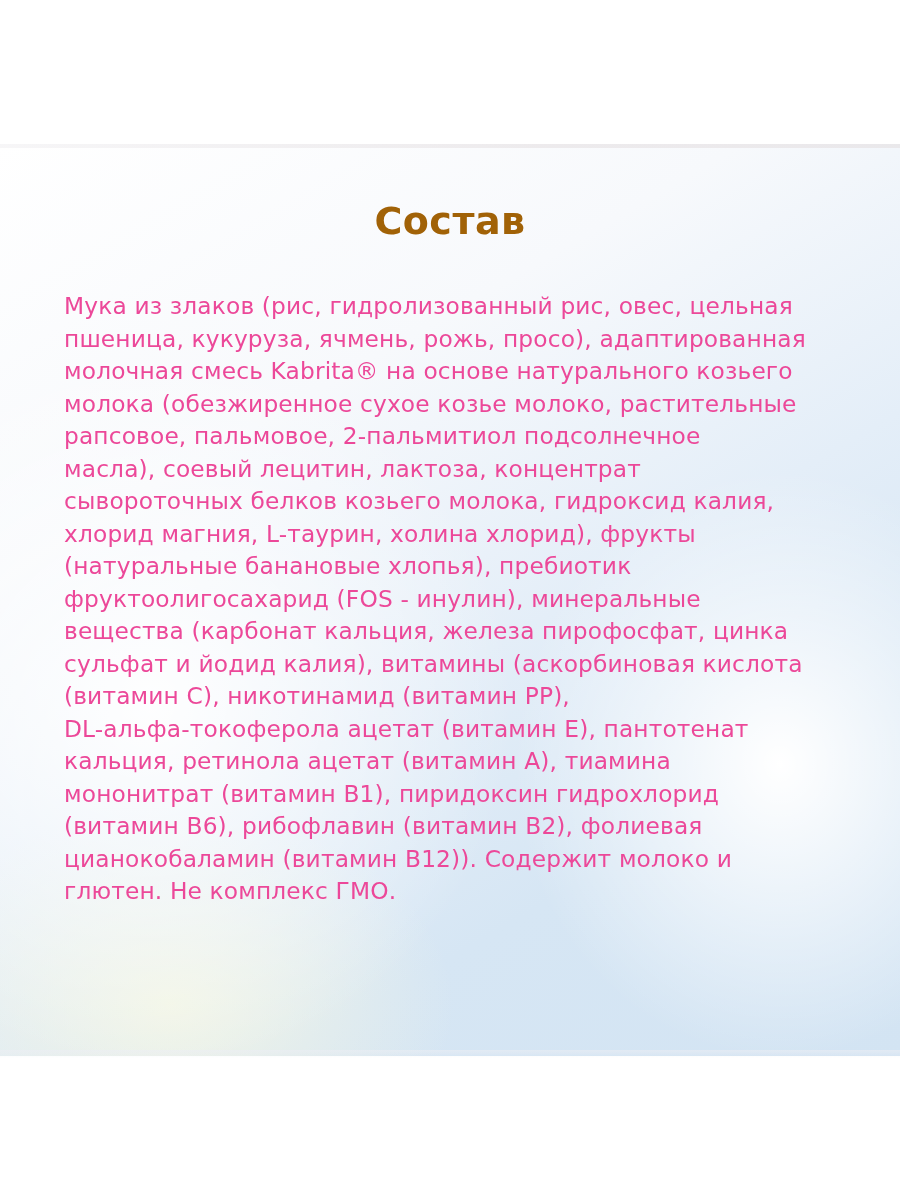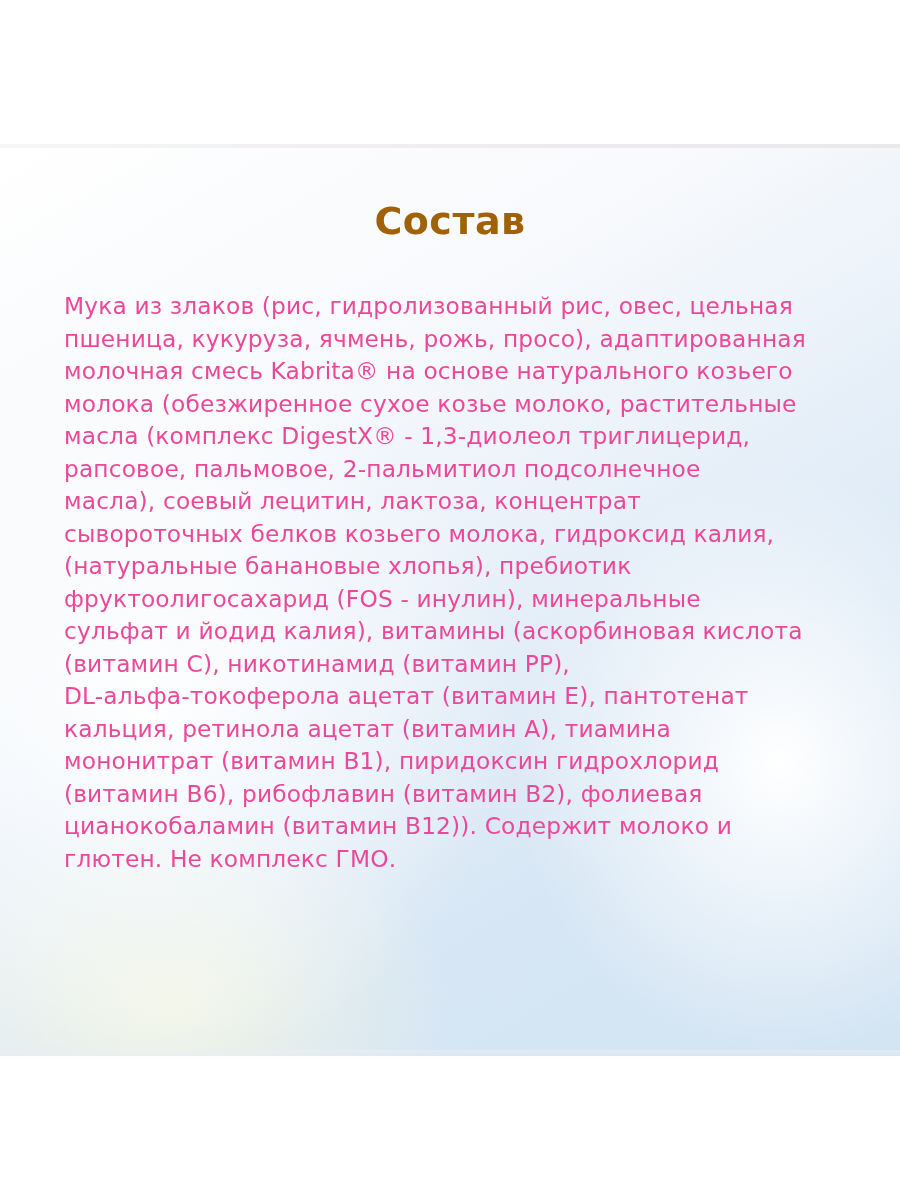--- a/index.html
+++ b/index.html
@@ -83,26 +83,27 @@
   <div class="card-topline"></div>
   <div class="card-bottom-fade"></div>
 
   <h1 class="title" style="margin:0;">Состав</h1>
 
   <p class="body-text">
     <span class="line">Мука из злаков (рис, гидролизованный рис, овес, цельная</span>
     <span class="line">пшеница, кукуруза, ячмень, рожь, просо), адаптированная</span>
     <span class="line">молочная смесь Kabrita® на основе натурального козьего</span>
     <span class="line">молока (обезжиренное сухое козье молоко, растительные</span>
-    <span class="line">масла (комплекс DigestX® - 1,3-диолеол триглицерид,</span>
     <span class="line">рапсовое, пальмовое, 2-пальмитиол подсолнечное</span>
     <span class="line">масла), соевый лецитин, лактоза, концентрат</span>
     <span class="line">сывороточных белков козьего молока, гидроксид калия,</span>
+    <span class="line">хлорид магния, L-таурин, холина хлорид), фрукты</span>
     <span class="line">(натуральные банановые хлопья), пребиотик</span>
     <span class="line">фруктоолигосахарид (FOS - инулин), минеральные</span>
+    <span class="line">вещества (карбонат кальция, железа пирофосфат, цинка</span>
     <span class="line">сульфат и йодид калия), витамины (аскорбиновая кислота</span>
     <span class="line">(витамин C), никотинамид (витамин PP),</span>
     <span class="line">DL-альфа-токоферола ацетат (витамин E), пантотенат</span>
     <span class="line">кальция, ретинола ацетат (витамин A), тиамина</span>
     <span class="line">мононитрат (витамин B1), пиридоксин гидрохлорид</span>
     <span class="line">(витамин B6), рибофлавин (витамин B2), фолиевая</span>
     <span class="line">цианокобаламин (витамин B12)). Содержит молоко и</span>
     <span class="line">глютен. Не комплекс ГМО.</span>
   </p>
 </div>

